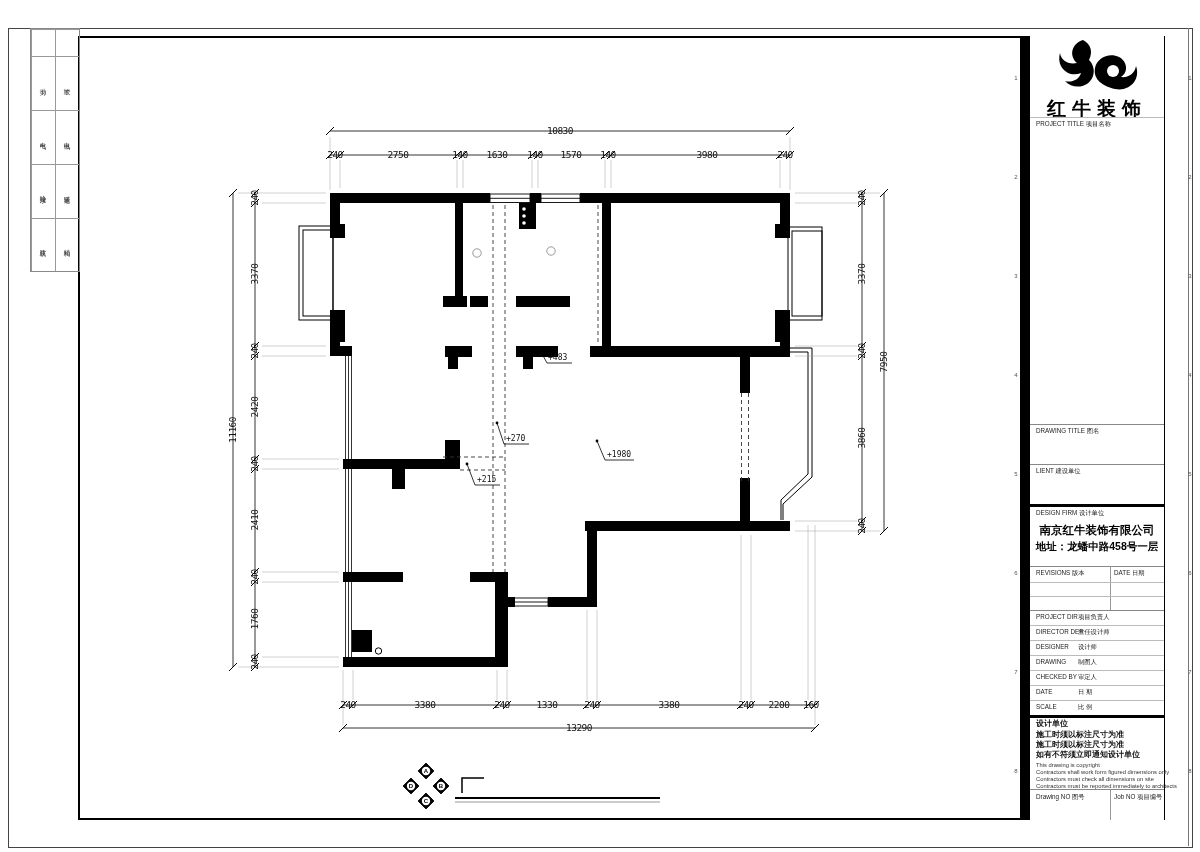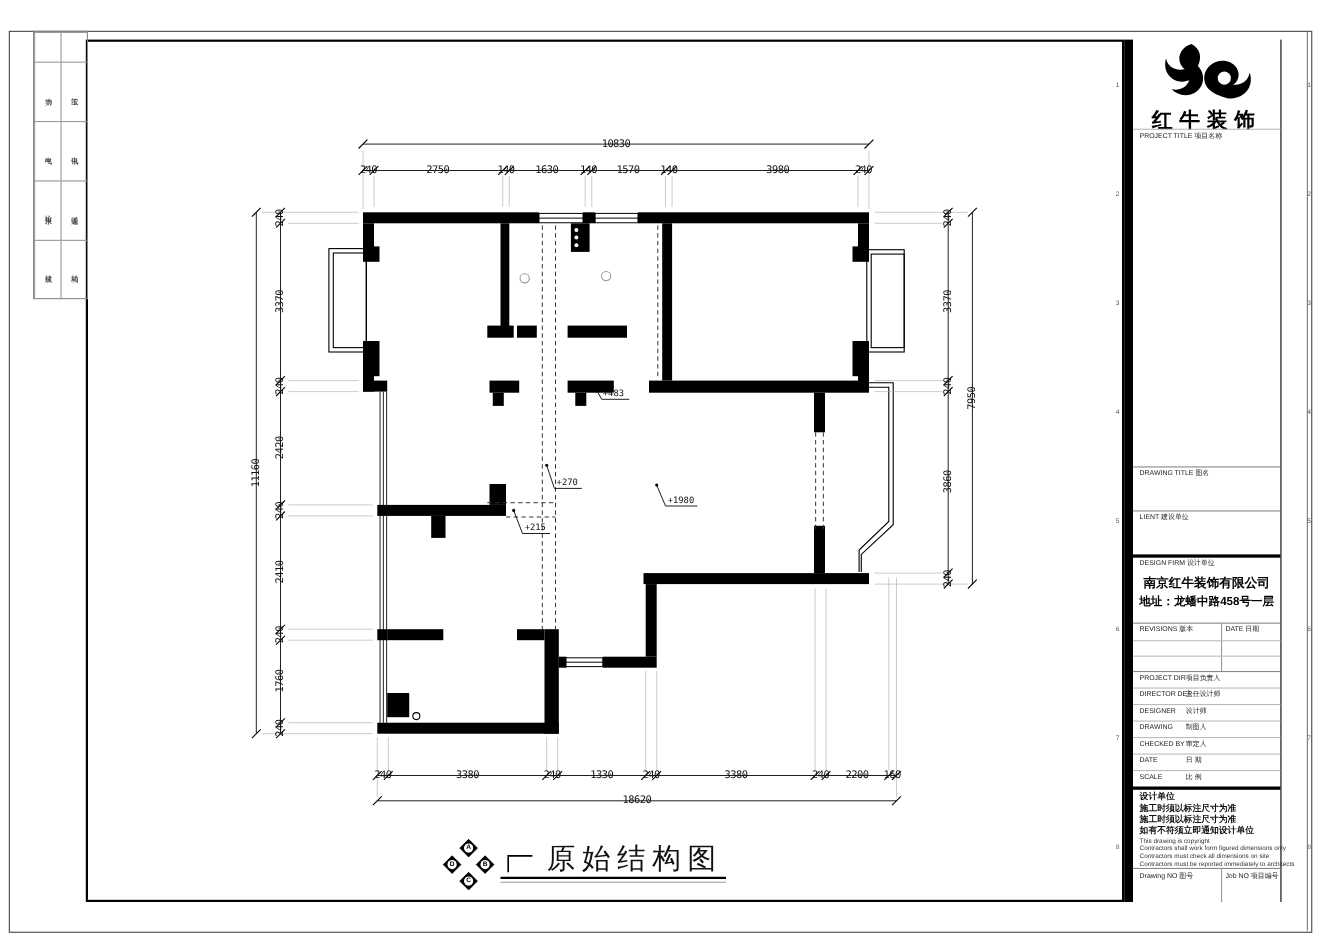--- a/index.html
+++ b/index.html
@@ -291,21 +291,21 @@
 
   <span class="t dim" style="left:348px;top:705px;">240</span>
   <span class="t dim" style="left:425px;top:705px;">3380</span>
   <span class="t dim" style="left:502px;top:705px;">240</span>
   <span class="t dim" style="left:547px;top:705px;">1330</span>
   <span class="t dim" style="left:592px;top:705px;">240</span>
   <span class="t dim" style="left:669px;top:705px;">3380</span>
   <span class="t dim" style="left:746px;top:705px;">240</span>
   <span class="t dim" style="left:779px;top:705px;">2200</span>
   <span class="t dim" style="left:811px;top:705px;">160</span>
-  <span class="t dim" style="left:579px;top:728px;">18620</span>
+  <span class="t dim" style="left:579px;top:728px;">13290</span>
 
   <span class="t dimv" style="left:255px;top:198px;">240</span>
   <span class="t dimv" style="left:255px;top:274px;">3370</span>
   <span class="t dimv" style="left:255px;top:351px;">240</span>
   <span class="t dimv" style="left:255px;top:407px;">2420</span>
   <span class="t dimv" style="left:255px;top:464px;">240</span>
   <span class="t dimv" style="left:255px;top:520px;">2410</span>
   <span class="t dimv" style="left:255px;top:577px;">240</span>
   <span class="t dimv" style="left:255px;top:619px;">1760</span>
   <span class="t dimv" style="left:255px;top:662px;">240</span>
@@ -321,21 +321,20 @@
   <span class="t lvl" style="left:548px;top:354px;">+483</span>
   <span class="t lvl" style="left:506px;top:435px;">+270</span>
   <span class="t lvl" style="left:477px;top:476px;">+215</span>
   <span class="t lvl" style="left:607px;top:451px;">+1980</span>
 
   <span class="t cmp" style="left:426px;top:771px;">A</span>
   <span class="t cmp" style="left:441px;top:786px;">B</span>
   <span class="t cmp" style="left:426px;top:801px;">C</span>
   <span class="t cmp" style="left:411px;top:786px;">D</span>
 
-  <span class="t plan-title" style="left:497px;top:768px;">原始结构图</span>
 
   <span class="t gridnum" style="left:1016px;top:78px;">1</span>
   <span class="t gridnum" style="left:1016px;top:177px;">2</span>
   <span class="t gridnum" style="left:1016px;top:276px;">3</span>
   <span class="t gridnum" style="left:1016px;top:375px;">4</span>
   <span class="t gridnum" style="left:1016px;top:474px;">5</span>
   <span class="t gridnum" style="left:1016px;top:573px;">6</span>
   <span class="t gridnum" style="left:1016px;top:672px;">7</span>
   <span class="t gridnum" style="left:1016px;top:771px;">8</span>
   <span class="t gridnum" style="left:1190px;top:78px;">1</span>

